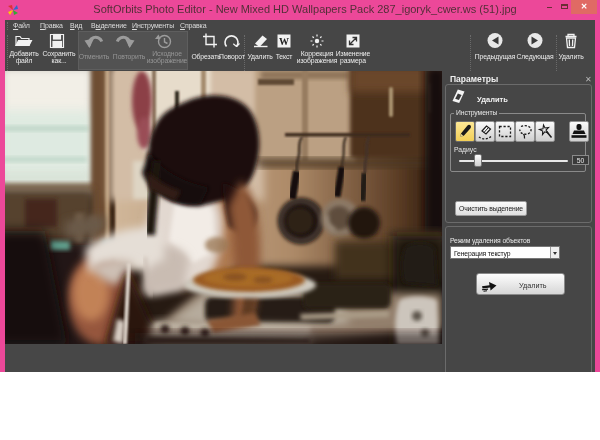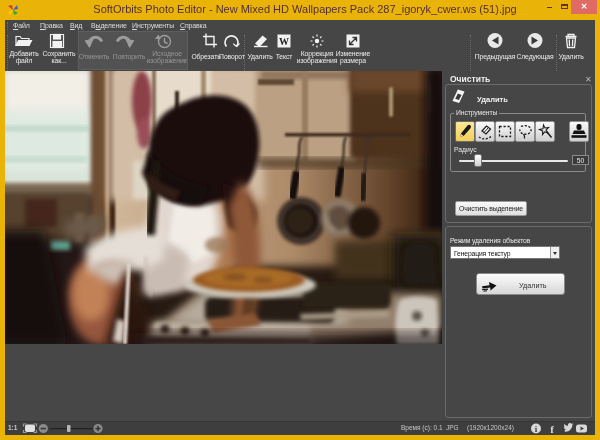--- a/index.html
+++ b/index.html
@@ -1,16 +1,16 @@
 <!DOCTYPE html>
 <html><head><meta charset="utf-8">
 <style>
 html,body{margin:0;padding:0;}
 *{box-sizing:border-box;}
-#win{position:relative;width:600px;height:440px;background:#eab308;font-family:"Liberation Sans",sans-serif;overflow:hidden;}
+#win{position:relative;width:600px;height:372px;background:#ec4899;font-family:"Liberation Sans",sans-serif;overflow:hidden;}
 .abs{position:absolute;}
 
 #title{left:0;top:0;width:600px;height:20px;}
 #title .txt{left:0;top:3px;width:610px;text-align:center;font-size:11px;color:#542f38;}
 #ticon{left:7px;top:4px;width:12px;height:12px;}
 #minb{left:547px;top:6.5px;width:5px;height:1.7px;background:#692e35;}
 #maxb{left:561px;top:4px;width:6.5px;height:5px;border:1px solid #692e35;border-top-width:2px;}
 #closeb{left:571px;top:0px;width:26px;height:14px;background:#e06a64;color:#fff;font-size:8px;text-align:center;line-height:14px;font-weight:bold;}
 
 #chrome{left:5px;top:20px;width:590px;height:51px;background:#464646;}
@@ -319,21 +319,21 @@
       <path d="M394 230 C398 224 428 224 432 230 L434 273 L392 273 C389 258 390 242 394 230 Z" fill="#ccc5bc" filter="url(#b2)"></path>
       <circle cx="412" cy="245" r="5" fill="#5a5248" filter="url(#b2)"></circle>
       <circle cx="420" cy="262" r="4" fill="#5a5248" filter="url(#b2)"></circle>
 
       <path d="M-8 160 L40 160 L62 273 L-8 273 Z" fill="#170e07" filter="url(#b6)"></path>
       <rect x="130" y="262" width="320" height="14" fill="#1a110a" opacity=".65" filter="url(#b6)"></rect>
     </g>
   </svg>
 
   <div class="abs" id="panel">
-    <div class="abs" id="ptitle">Очистить</div>
+    <div class="abs" id="ptitle">Параметры</div>
     <div class="abs" id="pclose">✕</div>
     <div class="abs" id="box1"></div>
     <div class="abs" id="box2"></div>
     <svg class="abs" style="left:9px;top:17px;width:18px;height:18px;" viewBox="0 0 18 18">
         <path d="M1.5 13 L6.8 1.5 L13.5 3.6 L8.2 15 Z" fill="#f5f5f5"></path>
         <path d="M4.2 10.8 L6.9 5.6 L10.6 6.9 L7.9 12.1 Z" fill="#3a3a3a"></path>
       </svg>
     <div class="abs" id="erhead">Удалить</div>
     <div class="abs" id="grp"></div>
     <div class="abs" id="grplbl">Инструменты</div>

